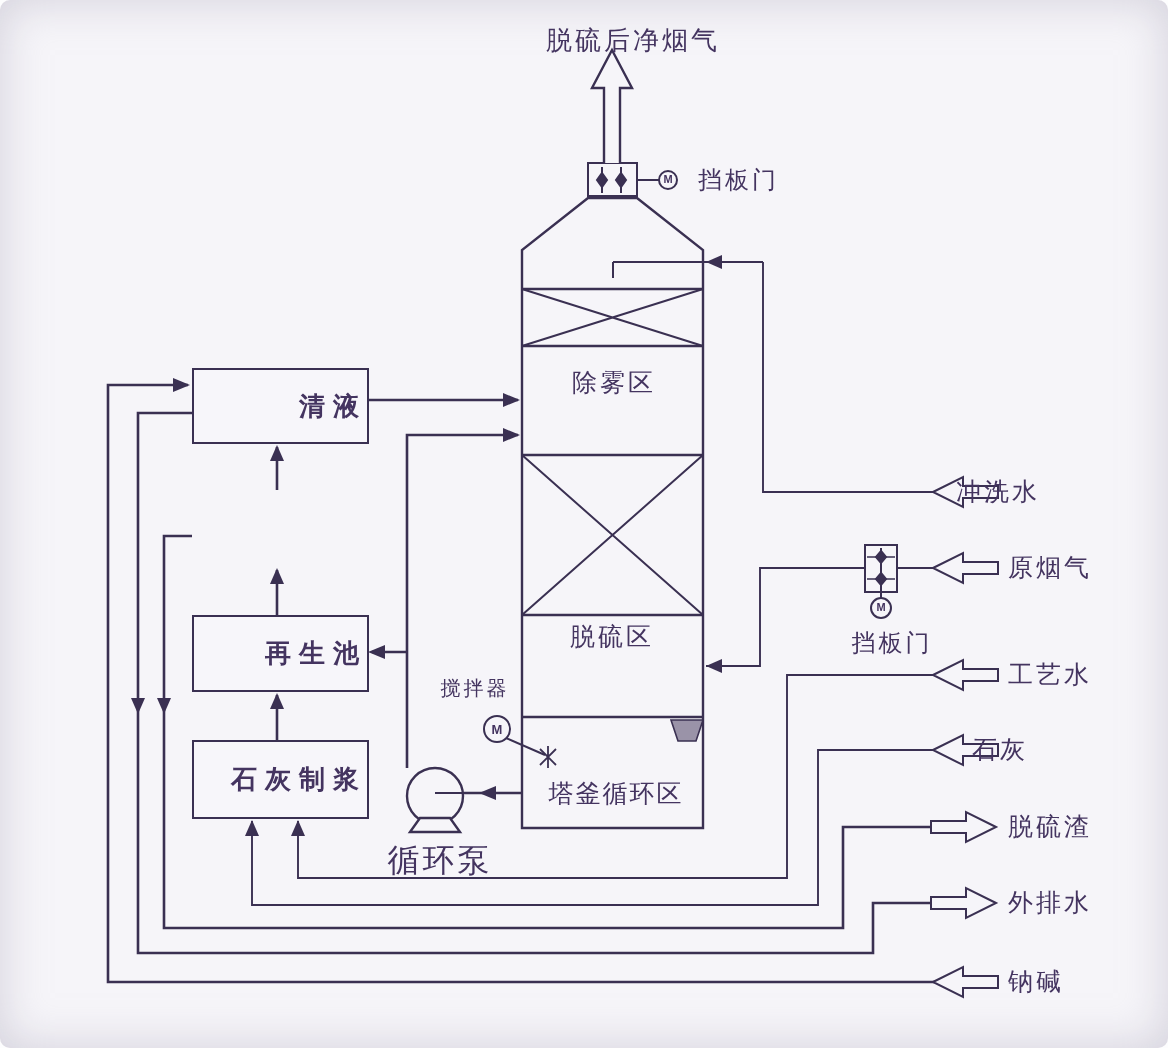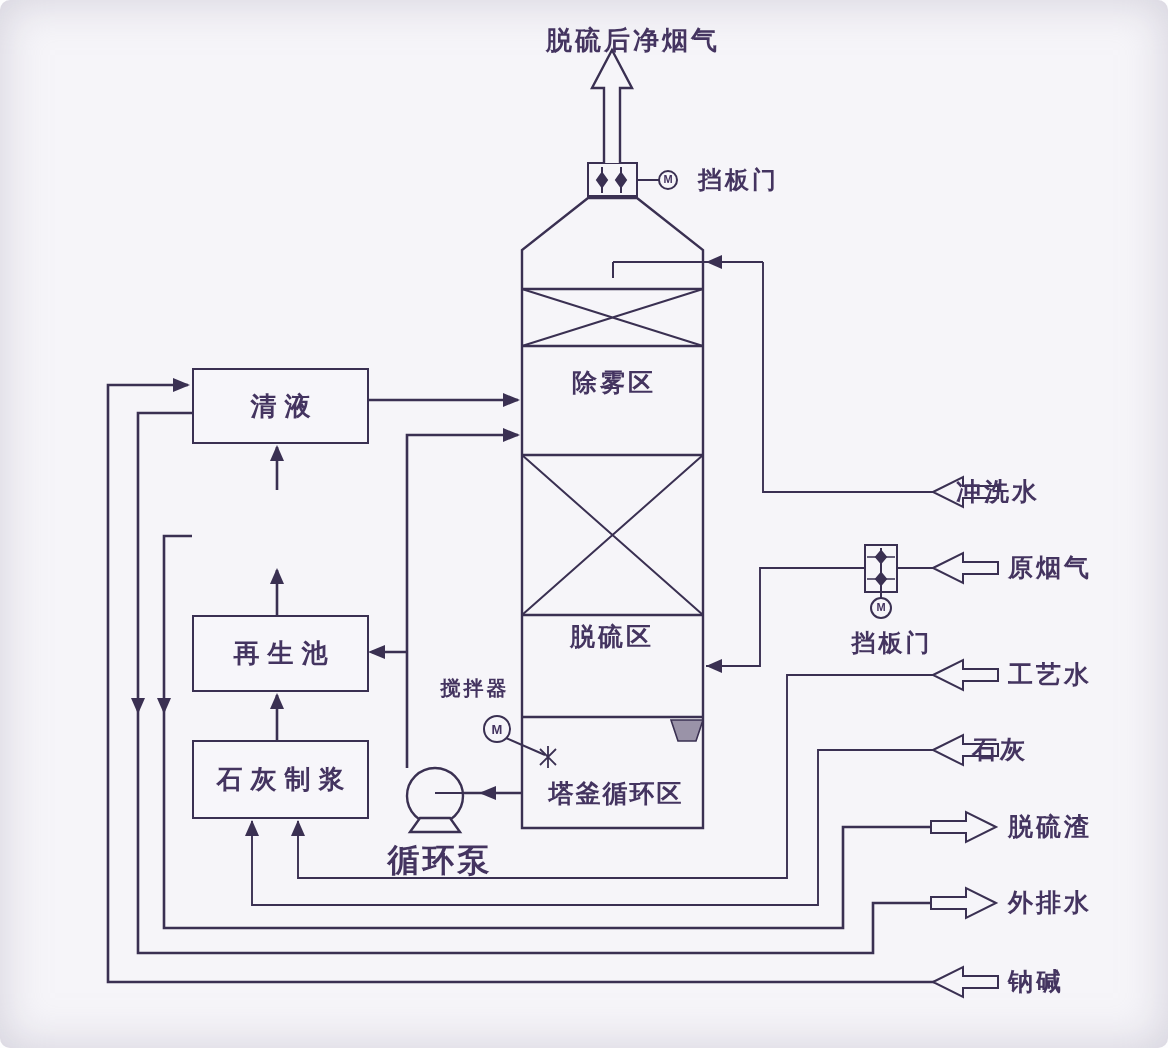--- a/index.html
+++ b/index.html
@@ -6,30 +6,30 @@
   .canvas{
     position:relative;width:1168px;height:1048px;margin:0 auto;
     background:#f6f5f9;border-radius:10px;
     box-shadow:inset 0 0 46px rgba(175,172,190,.5);
     font-family:"Liberation Sans","DejaVu Sans",sans-serif;
     overflow:hidden;
   }
   svg.layer{position:absolute;left:0;top:0;}
   .lbl{
     position:absolute;color:#443460;white-space:nowrap;
-    font-size:25px;font-weight:700;letter-spacing:3px;line-height:1.15;
+    font-size:25px;font-weight:400;letter-spacing:3px;line-height:1.15;
   }
   .lbl.ctr{transform:translateX(-50%);}
   .mlbl{
     position:absolute;color:#443460;font-size:11px;font-weight:700;
     width:16px;text-align:center;letter-spacing:0;
   }
   .pbox{
     position:absolute;border:2.5px solid #3a3052;background:#f7f6fa;
-    display:flex;align-items:center;justify-content:center;
+    display:flex;align-items:center;justify-content:flex-end;
   }
   .pbox .lblx{
     color:#443460;font-size:26px;font-weight:600;letter-spacing:8px;
     text-indent:8px;white-space:nowrap;
   }
 </style>
 </head>
 <body>
 
 <div class="canvas">

